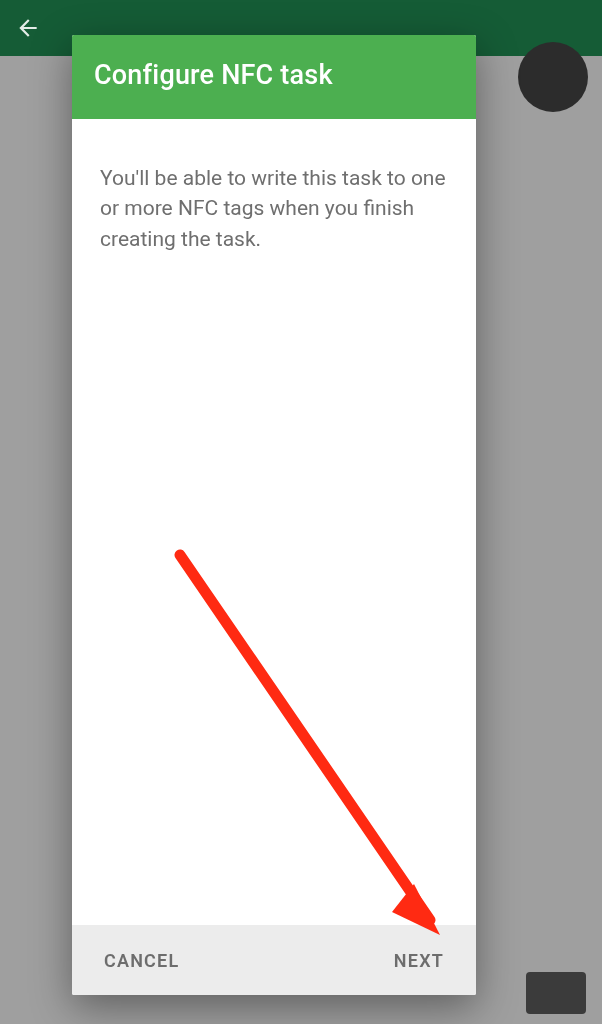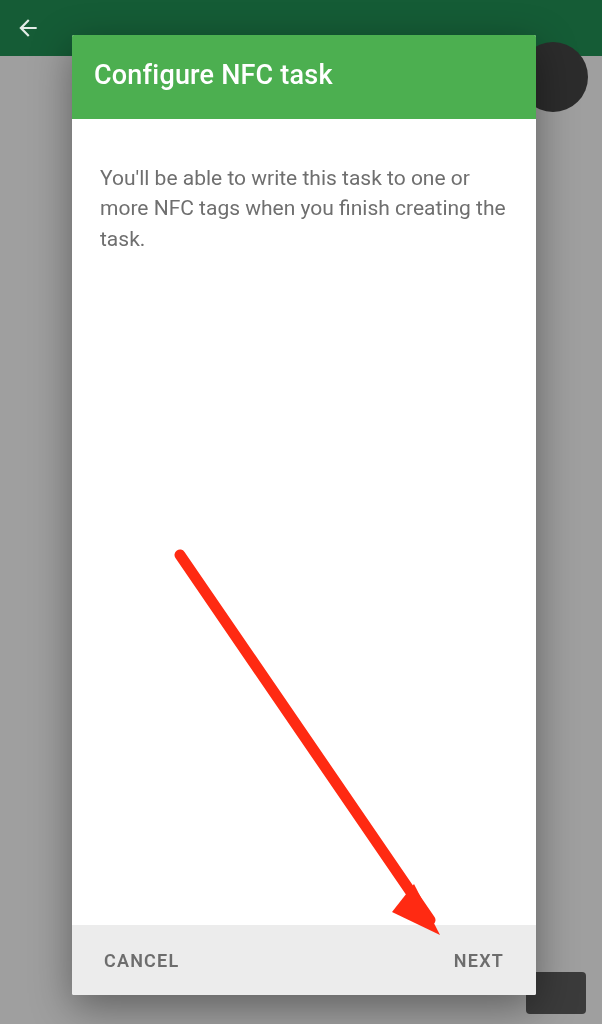--- a/index.html
+++ b/index.html
@@ -48,21 +48,21 @@
     position: absolute;
     top: 56px; left: 0; right: 0; bottom: 0;
     background: #9f9f9f;
   }
 
   
   .dialog {
     position: absolute;
     top: 35px;
     left: 72px;
-    width: 464px;
+    width: 404px;
     height: 960px;
     background: #ffffff;
     box-shadow: 0 12px 40px rgba(0,0,0,0.4);
     display: flex;
     flex-direction: column;
     border-radius: 2px;
     overflow: hidden;
   }
 
   .dialog-header {

